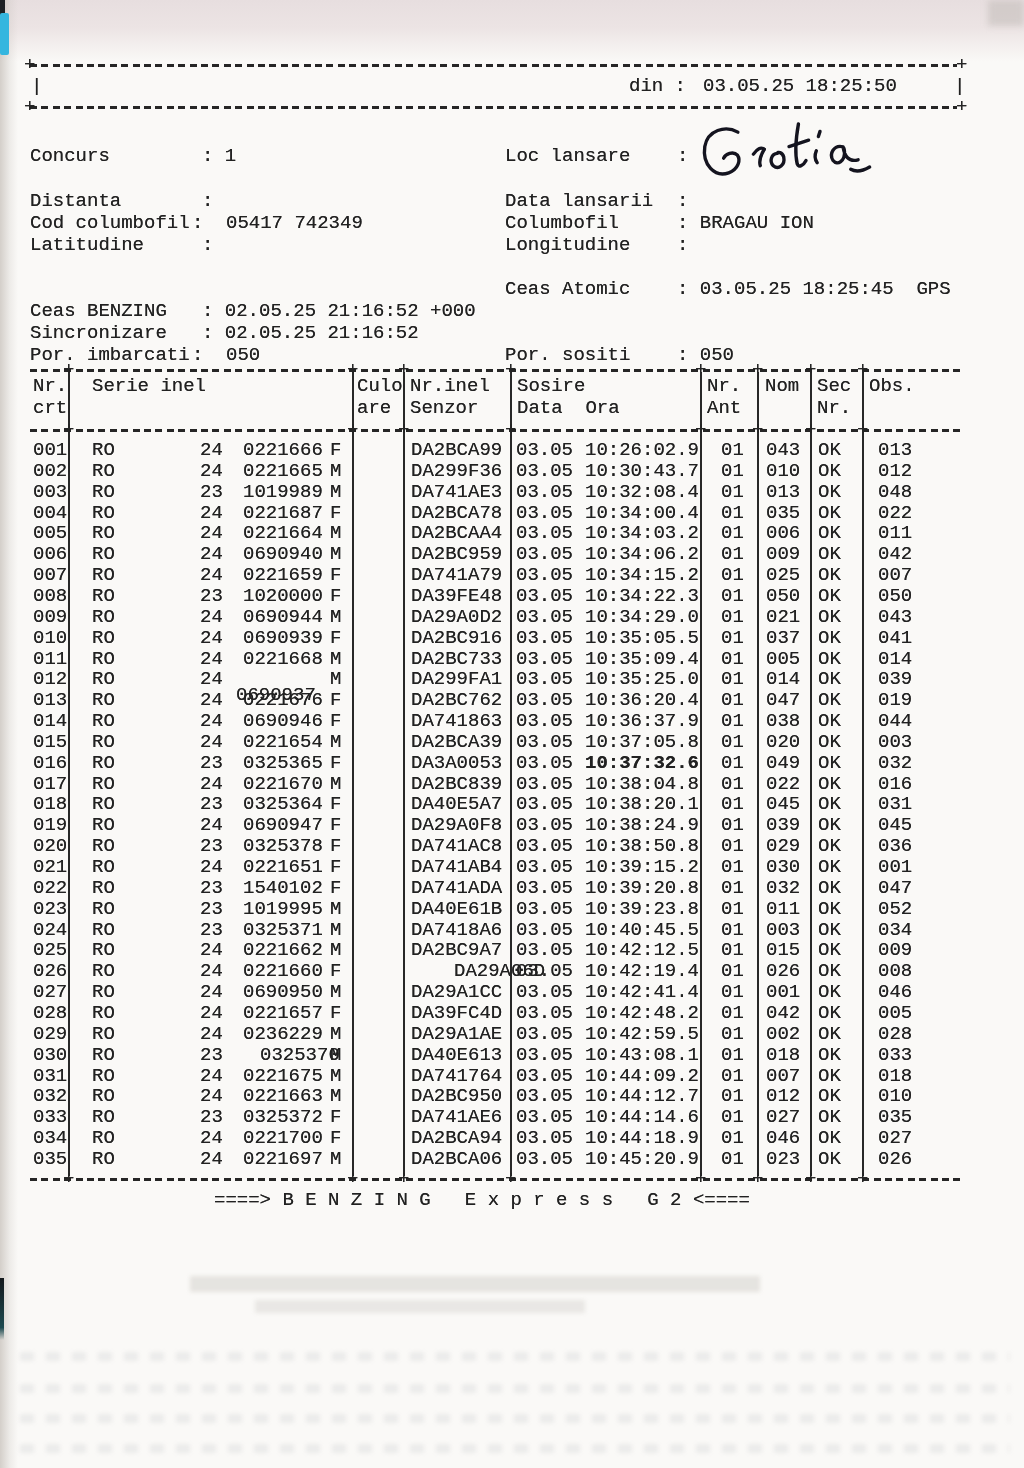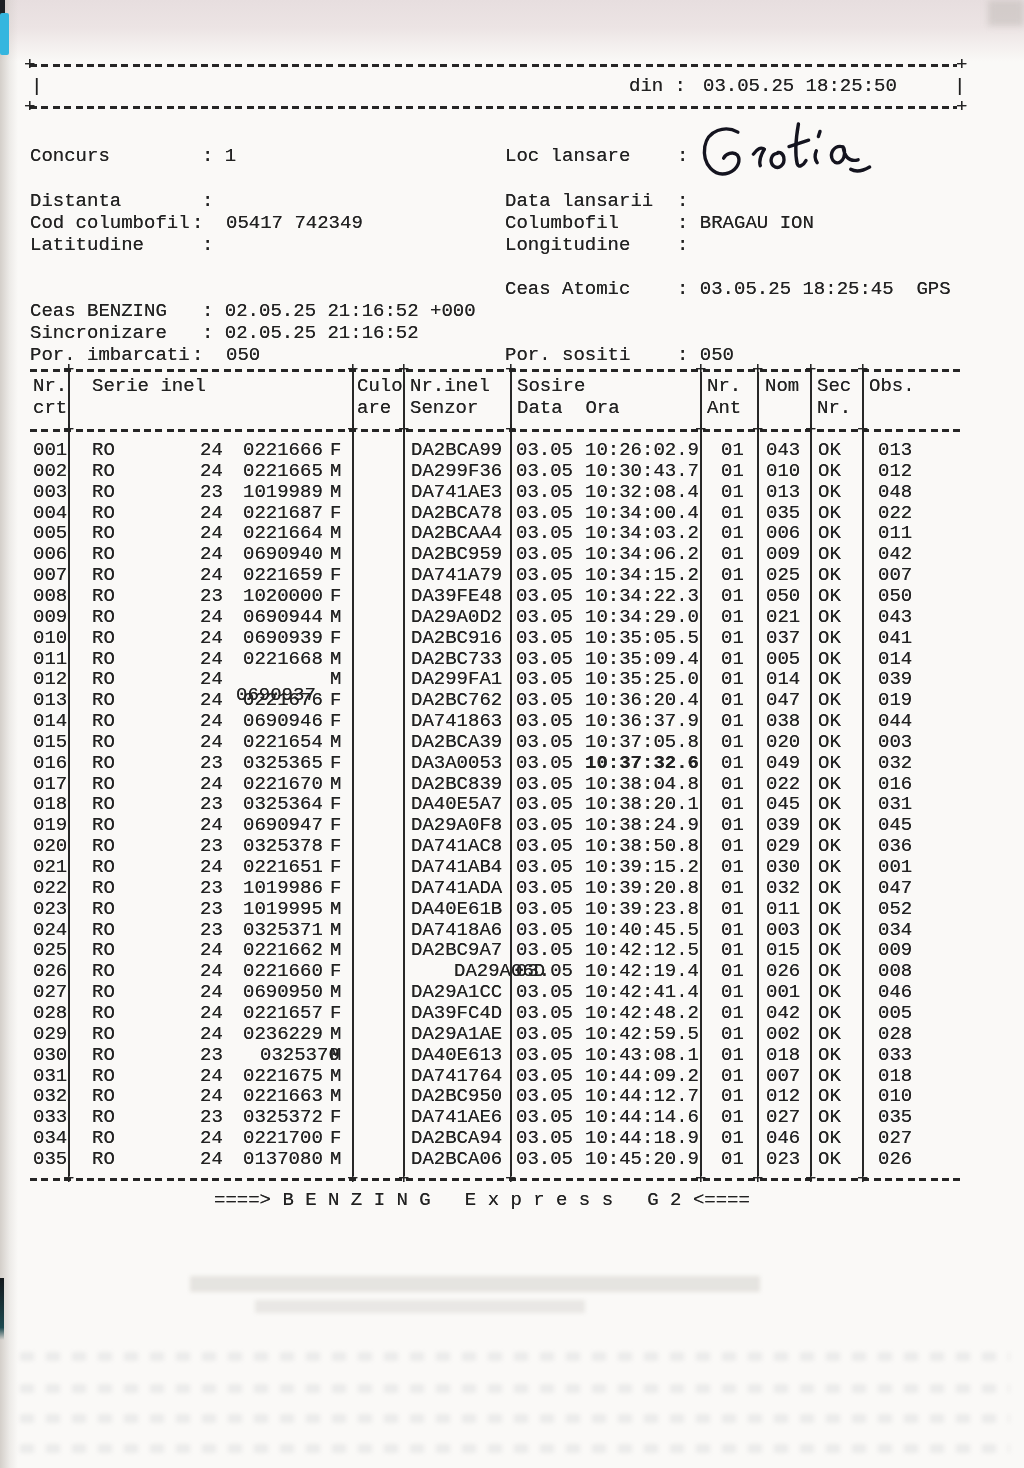--- a/index.html
+++ b/index.html
@@ -411,21 +411,21 @@
         <span class="cell" style="left: 585px;">10:39:15.2</span>
         <span class="cell" style="left: 721px;">01</span>
         <span class="cell" style="left: 766px;">030</span>
         <span class="cell" style="left: 818px;">OK</span>
         <span class="cell" style="left: 878px;">001</span>
       </div>
       <div class="row" style="top: 877.85px;">
         <span class="cell" style="left: 33px;">022</span>
         <span class="cell" style="left: 92px;">RO</span>
         <span class="cell" style="left: 200px;">23</span>
-        <span class="cell" style="left: 243px;">1019986</span>
+        <span class="cell" style="left: 243px;">1540102</span>
         <span class="cell" style="left: 330px;">F</span>
         <span class="cell" style="left: 411px;">DA741ADA</span>
         <span class="cell" style="left: 516px;">03.05</span>
         <span class="cell" style="left: 585px;">10:39:20.8</span>
         <span class="cell" style="left: 721px;">01</span>
         <span class="cell" style="left: 766px;">032</span>
         <span class="cell" style="left: 818px;">OK</span>
         <span class="cell" style="left: 878px;">047</span>
       </div>
       <div class="row" style="top: 898.7px;">
@@ -593,21 +593,21 @@
         <span class="cell" style="left: 585px;">10:44:18.9</span>
         <span class="cell" style="left: 721px;">01</span>
         <span class="cell" style="left: 766px;">046</span>
         <span class="cell" style="left: 818px;">OK</span>
         <span class="cell" style="left: 878px;">027</span>
       </div>
       <div class="row" style="top: 1148.9px;">
         <span class="cell" style="left: 33px;">035</span>
         <span class="cell" style="left: 92px;">RO</span>
         <span class="cell" style="left: 200px;">24</span>
-        <span class="cell" style="left: 243px;">0137080</span>
+        <span class="cell" style="left: 243px;">0221697</span>
         <span class="cell" style="left: 330px;">M</span>
         <span class="cell" style="left: 411px;">DA2BCA06</span>
         <span class="cell" style="left: 516px;">03.05</span>
         <span class="cell" style="left: 585px;">10:45:20.9</span>
         <span class="cell" style="left: 721px;">01</span>
         <span class="cell" style="left: 766px;">023</span>
         <span class="cell" style="left: 818px;">OK</span>
         <span class="cell" style="left: 878px;">026</span>
       </div>
     </div>

